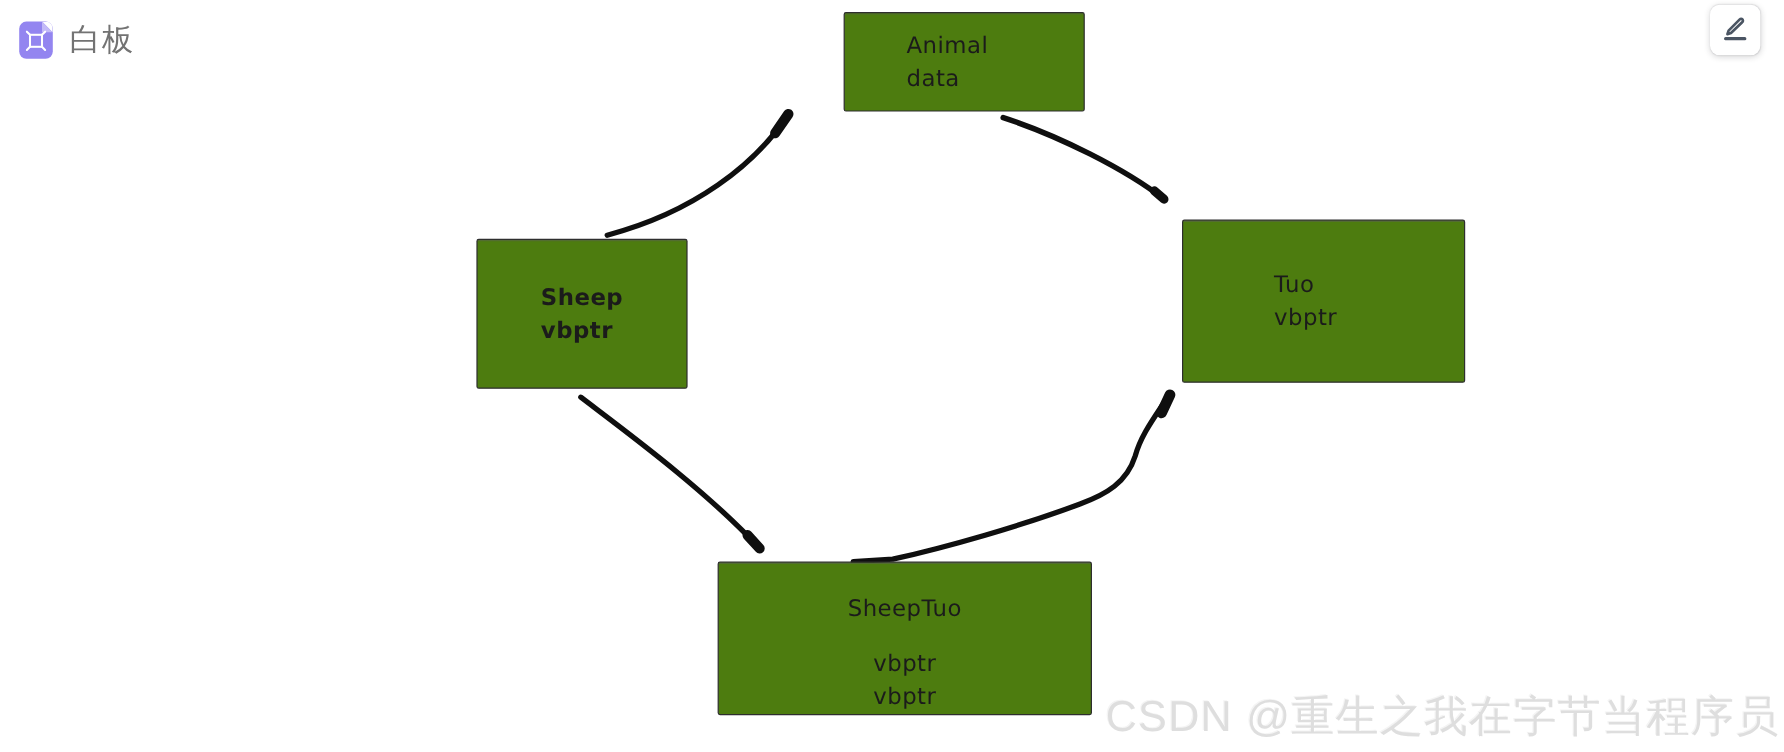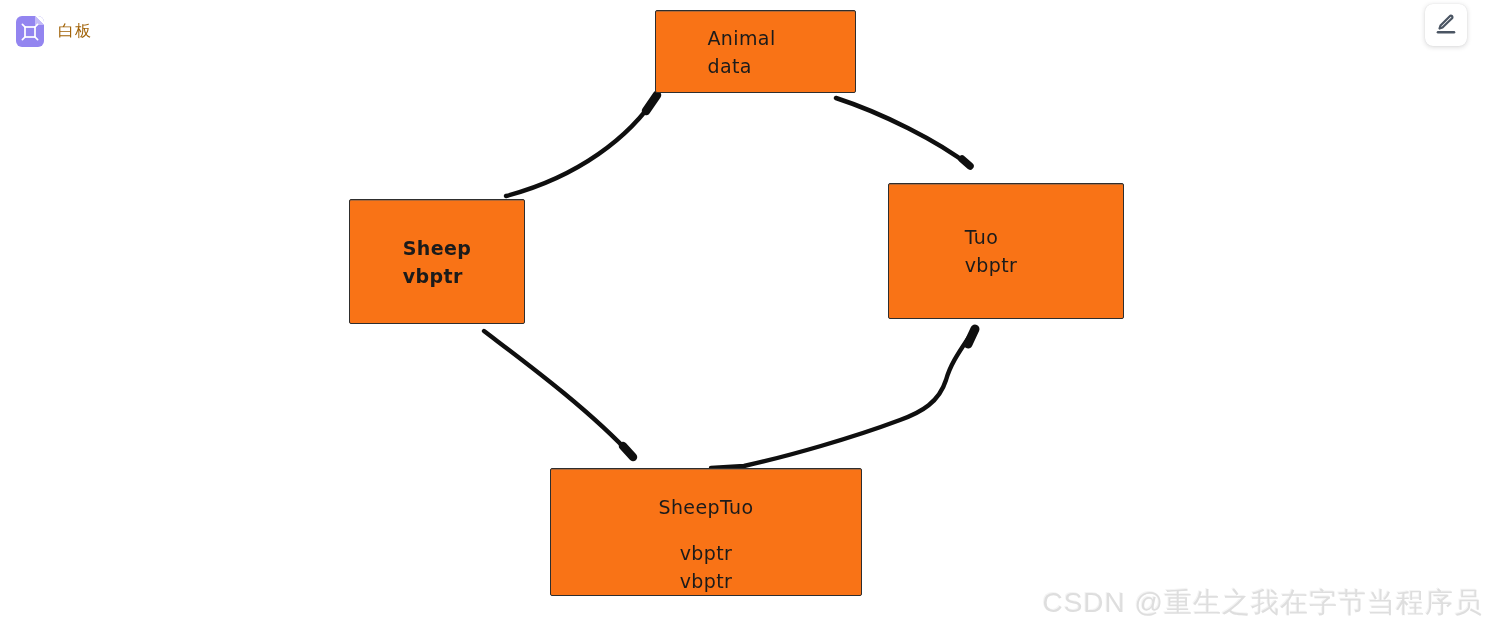--- a/index.html
+++ b/index.html
@@ -22,72 +22,73 @@
   }
   .doc-icon .fold {
     position: absolute; right: 0; top: 0;
     width: 0; height: 0;
     border-left: 9px solid #c3baf8;
     border-top: 9px solid #ffffff;
     border-top-right-radius: 6px;
   }
   .doc-icon svg { position: absolute; left: 4px; top: 6px; }
   .app-title {
-    font-size: 16px; color: #a16207; letter-spacing: 1px;
+    font-size: 26px; color: #737373; letter-spacing: 1px;
   }
 
   
   .edit-btn {
     position: absolute; left: 1425px; top: 4px;
     width: 42px; height: 42px;
     background: #ffffff; border: none; border-radius: 8px;
     box-shadow: 0 1px 5px rgba(31,35,41,.18), 0 0 1px rgba(31,35,41,.12);
     display: flex; align-items: center; justify-content: center;
     cursor: pointer; padding: 0;
   }
 
   
   .node {
     position: absolute;
-    background: #f97316;
+    background: #4d7c0f;
     border: 1.5px solid #2e2e2e;
     border-radius: 2px;
     box-shadow: inset 0 1px 0 rgba(90,90,90,.45);
     display: flex; flex-direction: column;
     align-items: center; justify-content: center;
     z-index: 2;
+    margin-left: 48px;
   }
   .hand {
     font-family: "DejaVu Sans", sans-serif;
     font-size: 19px; color: #1b1b1b;
     letter-spacing: .4px; line-height: 28px;
     white-space: pre;
   }
   .node .text-block { text-align: left; }
   #node-animal   { left: 655px; top: 10px;  width: 199px; height: 81px; }
   #node-animal .text-block { margin-right: 28px; }
   #node-sheep    { left: 349px; top: 199px; width: 174px; height: 123px; font-weight: bold; }
-  #node-tuo      { left: 888px; top: 183px; width: 234px; height: 134px; }
+  #node-tuo      { left: 937px; top: 183px; width: 234px; height: 134px; }
   #node-tuo .text-block { margin-right: 30px; }
   #node-sheeptuo { left: 550px; top: 468px; width: 310px; height: 126px;
                    justify-content: flex-end; }
   #node-sheeptuo .title-line { margin-top: 14px; }
   #node-sheeptuo .lines { margin-top: 18px; text-align: center; }
 
   
   .edges-svg {
     position: absolute; left: 0; top: 0; z-index: 1;
     pointer-events: none;
   }
   .edges-svg path { pointer-events: stroke; }
 
   
   .watermark {
     position: absolute; right: 4px; bottom: 5px;
-    font-size: 28px; color: #dedede;
+    font-size: 36px; color: #dedede;
     text-shadow: 1px 1px 0 rgba(255,255,255,.95), -1px -1px 0 rgba(200,200,200,.2);
     letter-spacing: 1px;
     user-select: none;
     z-index: 3;
   }
 </style>
 </head>
 <body>
 
 <div class="app-header">

